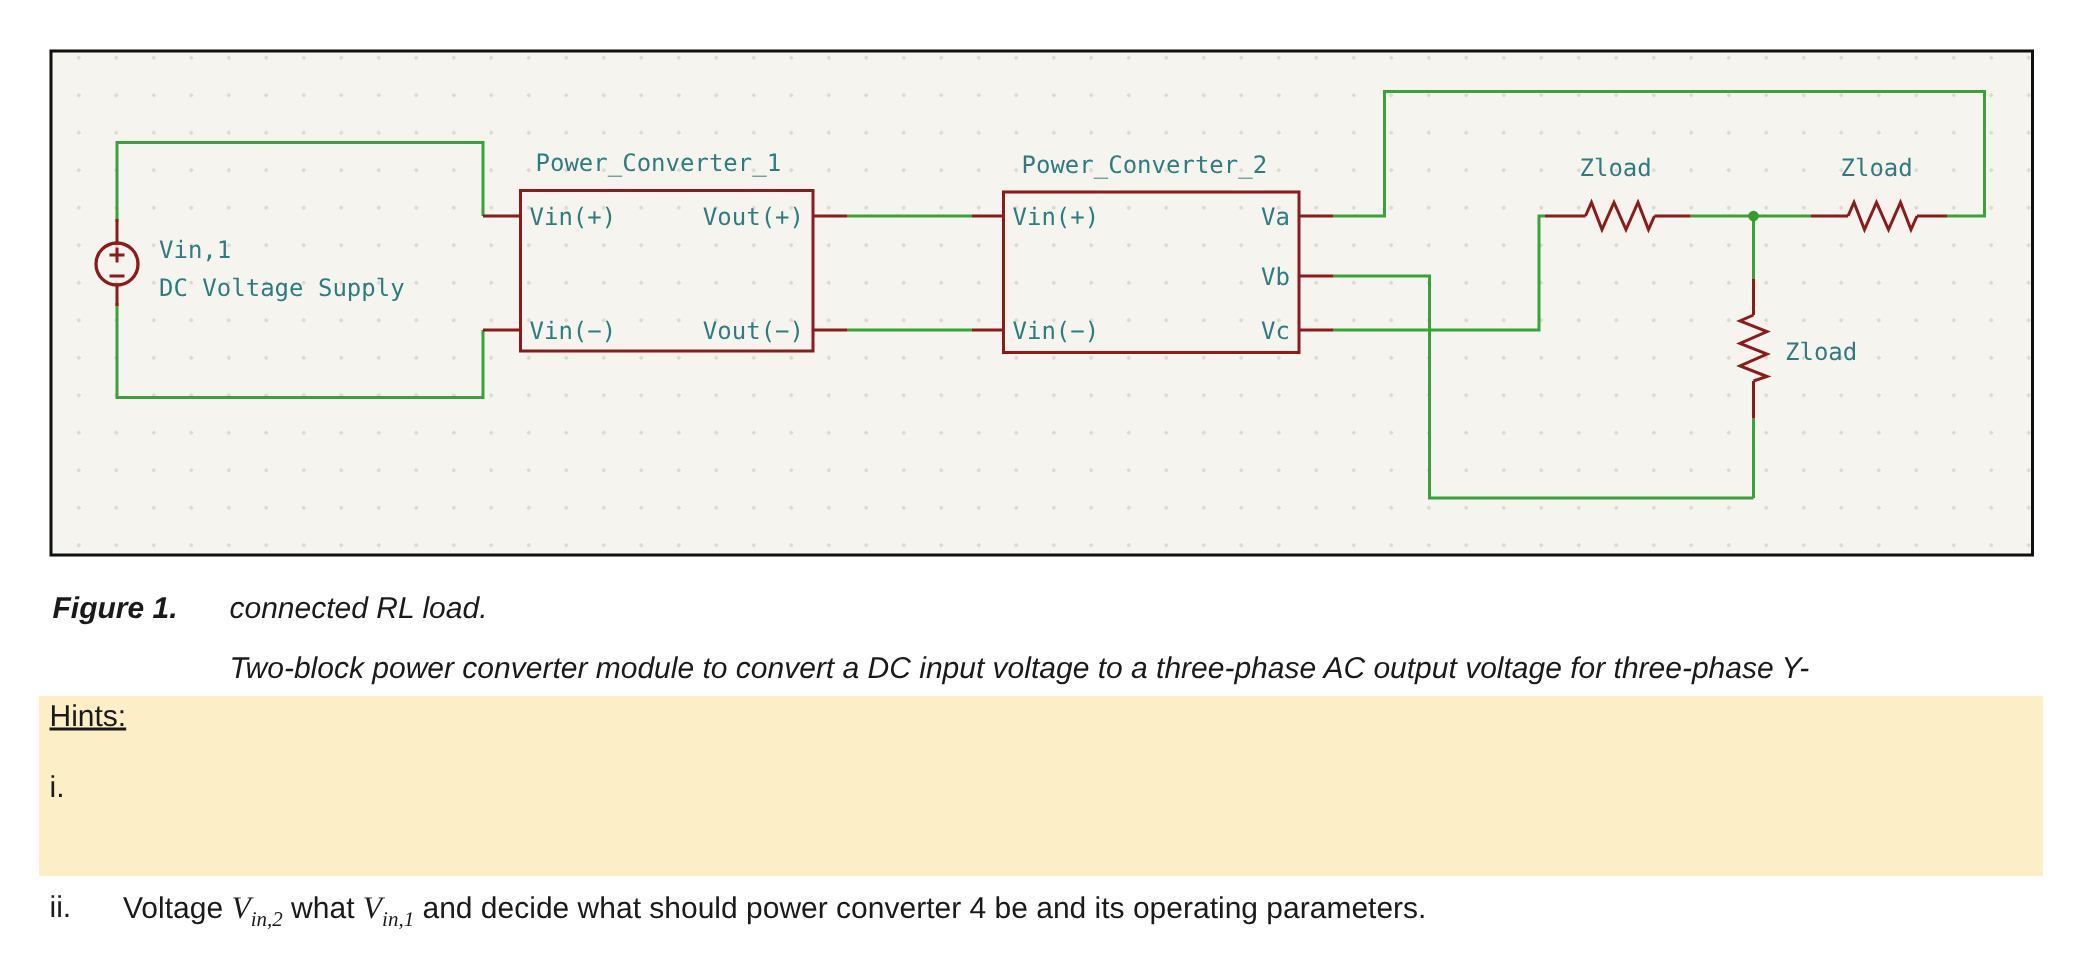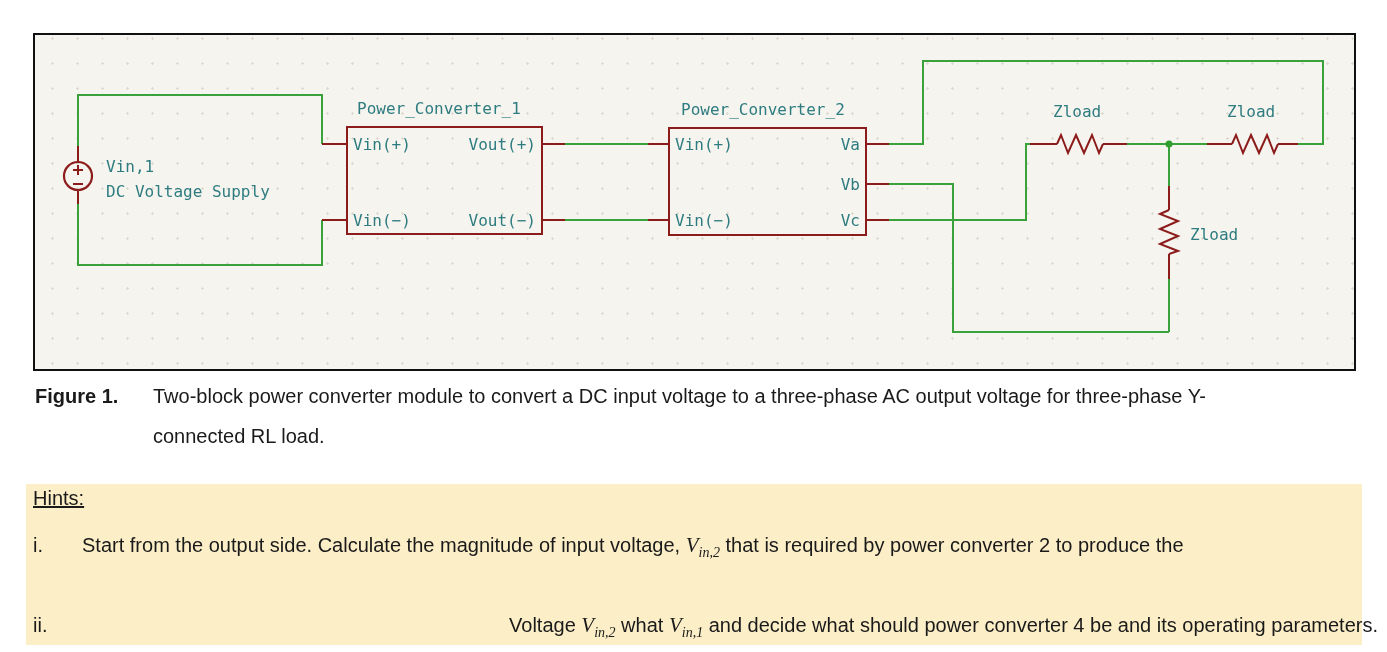--- a/index.html
+++ b/index.html
@@ -15,34 +15,34 @@
     background-size:25px 25px;background-position:5px 16px;
   }
   svg.schem{position:absolute;left:0;top:0;}
   svg.schem text{
     font-family:"DejaVu Sans Mono",monospace;
     font-size:16px;fill:#2e7c80;
   }
   svg.schem text.title{font-size:16px;}
 
   
-  .caption{position:absolute;left:35px;top:376px;width:1330px;
-           font-size:20px;line-height:40px;}
+  .caption{position:absolute;left:35px;top:386px;width:1330px;
+           font-size:20px;line-height:40px;font-style:italic;}
   .caption .fig-label{position:absolute;left:0;top:0;font-weight:bold;}
   .caption .fig-text{margin-left:118px;}
 
   
-  .hints{position:absolute;left:26px;top:464px;width:1336px;height:161px;
-         background:#fcefc8;font-size:20px;margin-top:20px;}
+  .hints{position:absolute;left:26px;top:464px;width:1336px;height:120px;
+         background:#fcefc8;font-size:20px;}
   .hints .heading{position:absolute;left:7px;top:3px;text-decoration:underline;}
   .hint-row{position:absolute;left:7px;width:1345px;line-height:40px;}
   .hint-num{position:absolute;left:0;top:0;}
   .hint-body{margin-left:49px;}
   .row-i{top:41px;}
-  .row-ii{top:121px;text-align:right;}
+  .row-ii{top:121px;}
   .mvar{font-family:"Liberation Serif",serif;font-style:italic;font-size:21px;}
   .msub{font-family:"Liberation Serif",serif;font-style:italic;
         font-size:14px;vertical-align:-5px;letter-spacing:0;}
 </style>
 </head>
 <body>
 
 <div class="panel"></div>
 
 <svg class="schem" width="1387" height="375" viewBox="0 0 1387 375">
@@ -115,32 +115,31 @@
   <text x="860" y="226" text-anchor="end">Vc</text>
 
   <text x="1053" y="117">Zload</text>
   <text x="1227" y="117">Zload</text>
   <text x="1190" y="240">Zload</text>
 </svg>
 
 <div class="caption">
   <span class="fig-label">Figure 1.</span>
   <div class="fig-text">
+    <div>connected RL load.</div>
     <div>Two-block power converter module to convert a DC input voltage to a three-phase AC output voltage for three-phase Y-</div>
-    <div>connected RL load.</div>
   </div>
 </div>
 
 <div class="hints">
   <span class="heading">Hints:</span>
 
   <div class="hint-row row-i">
     <span class="hint-num">i.</span>
     <div class="hint-body">
-      <div><span>Start from the output side. Calculate the magnitude of input voltage, </span><span class="mvar">V</span><span class="msub">in,2</span><span> that is required by power converter 2 to produce the</span></div>
     </div>
   </div>
 
   <div class="hint-row row-ii">
     <span class="hint-num">ii.</span>
     <div class="hint-body">
       <span>Voltage </span><span class="mvar">V</span><span class="msub">in,2</span><span> what </span><span class="mvar">V</span><span class="msub">in,1</span><span> and decide what should power converter 4 be and its operating parameters.</span>
     </div>
   </div>
 </div>

